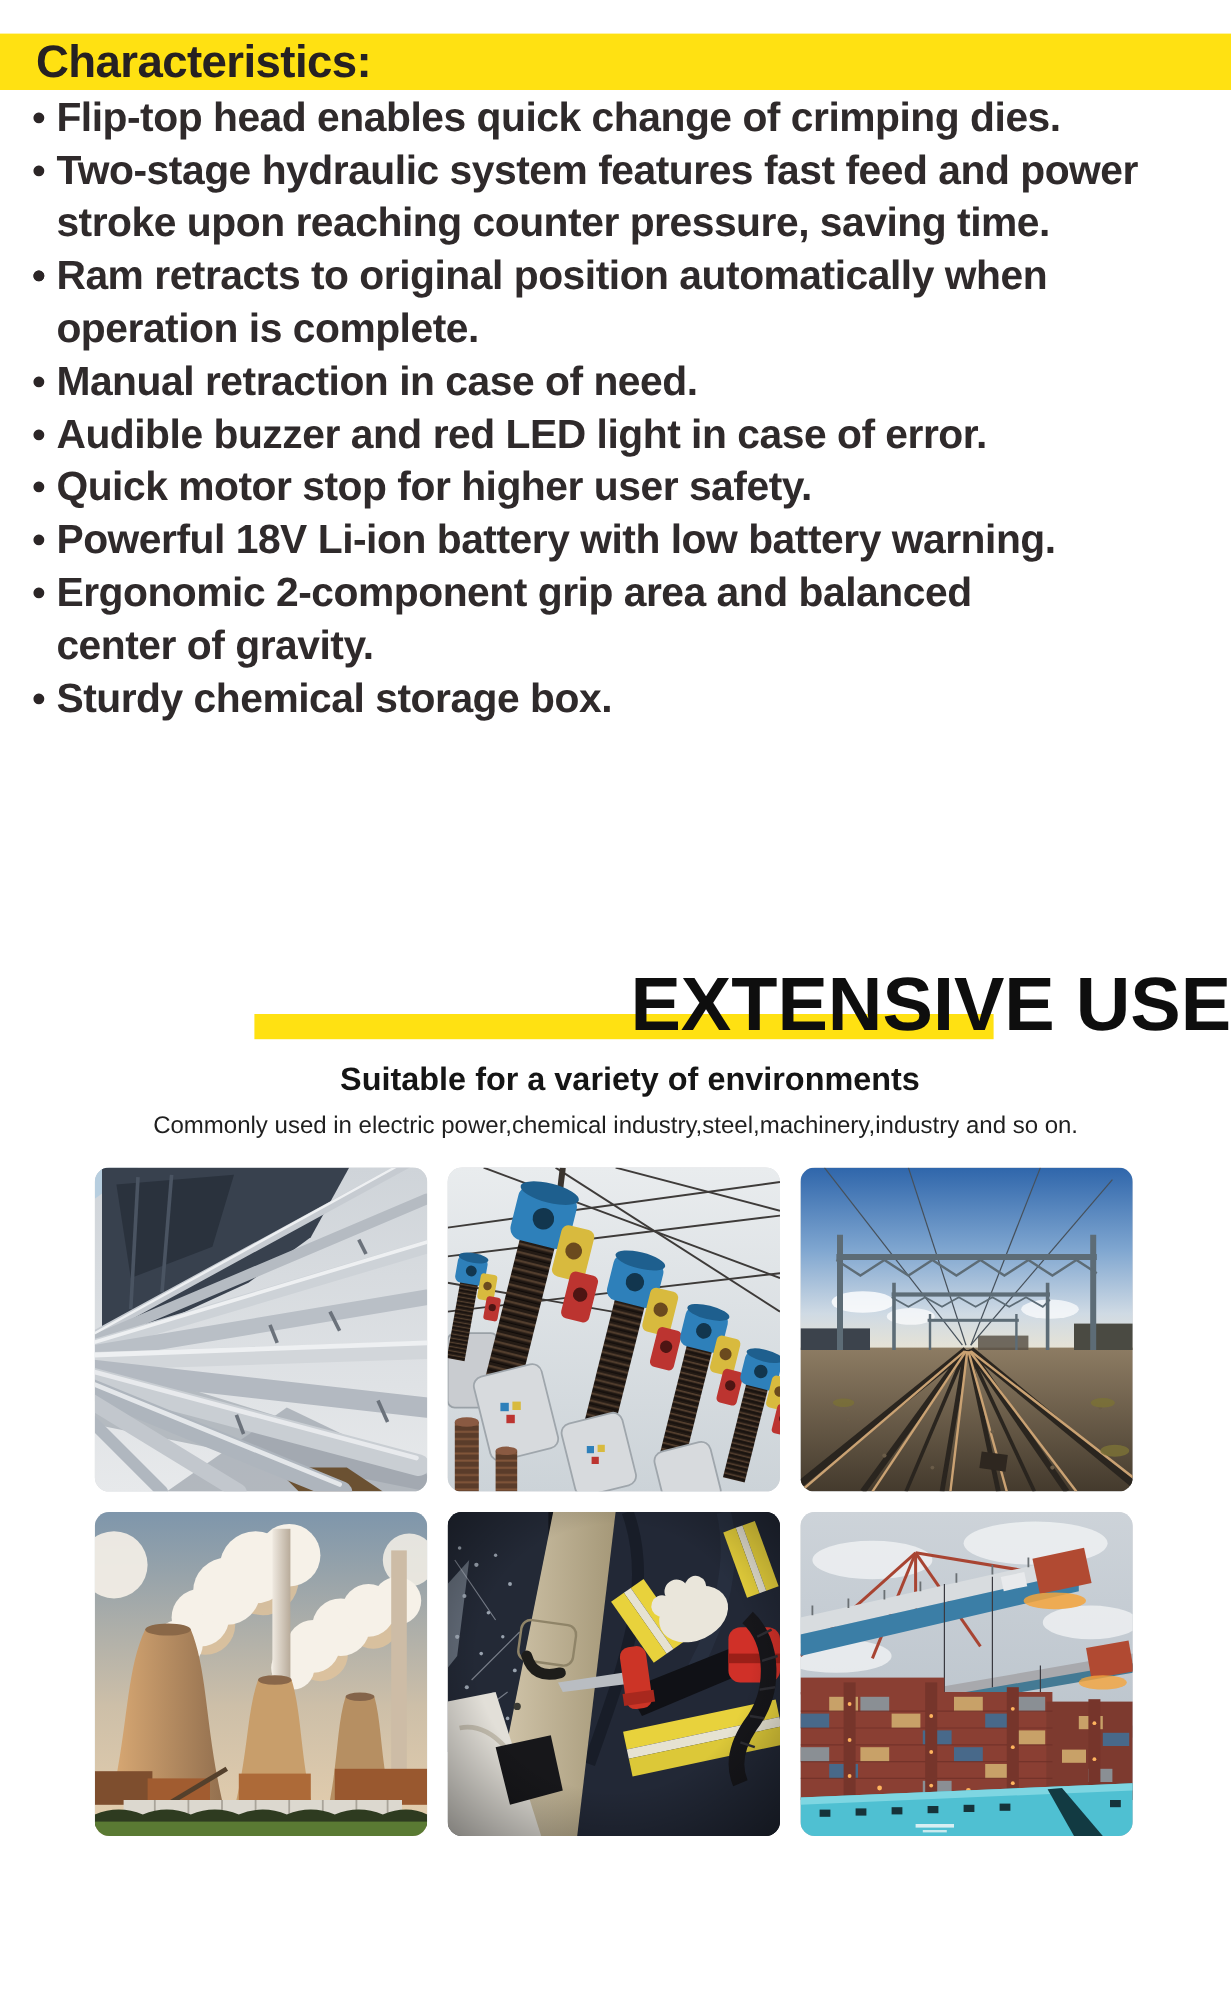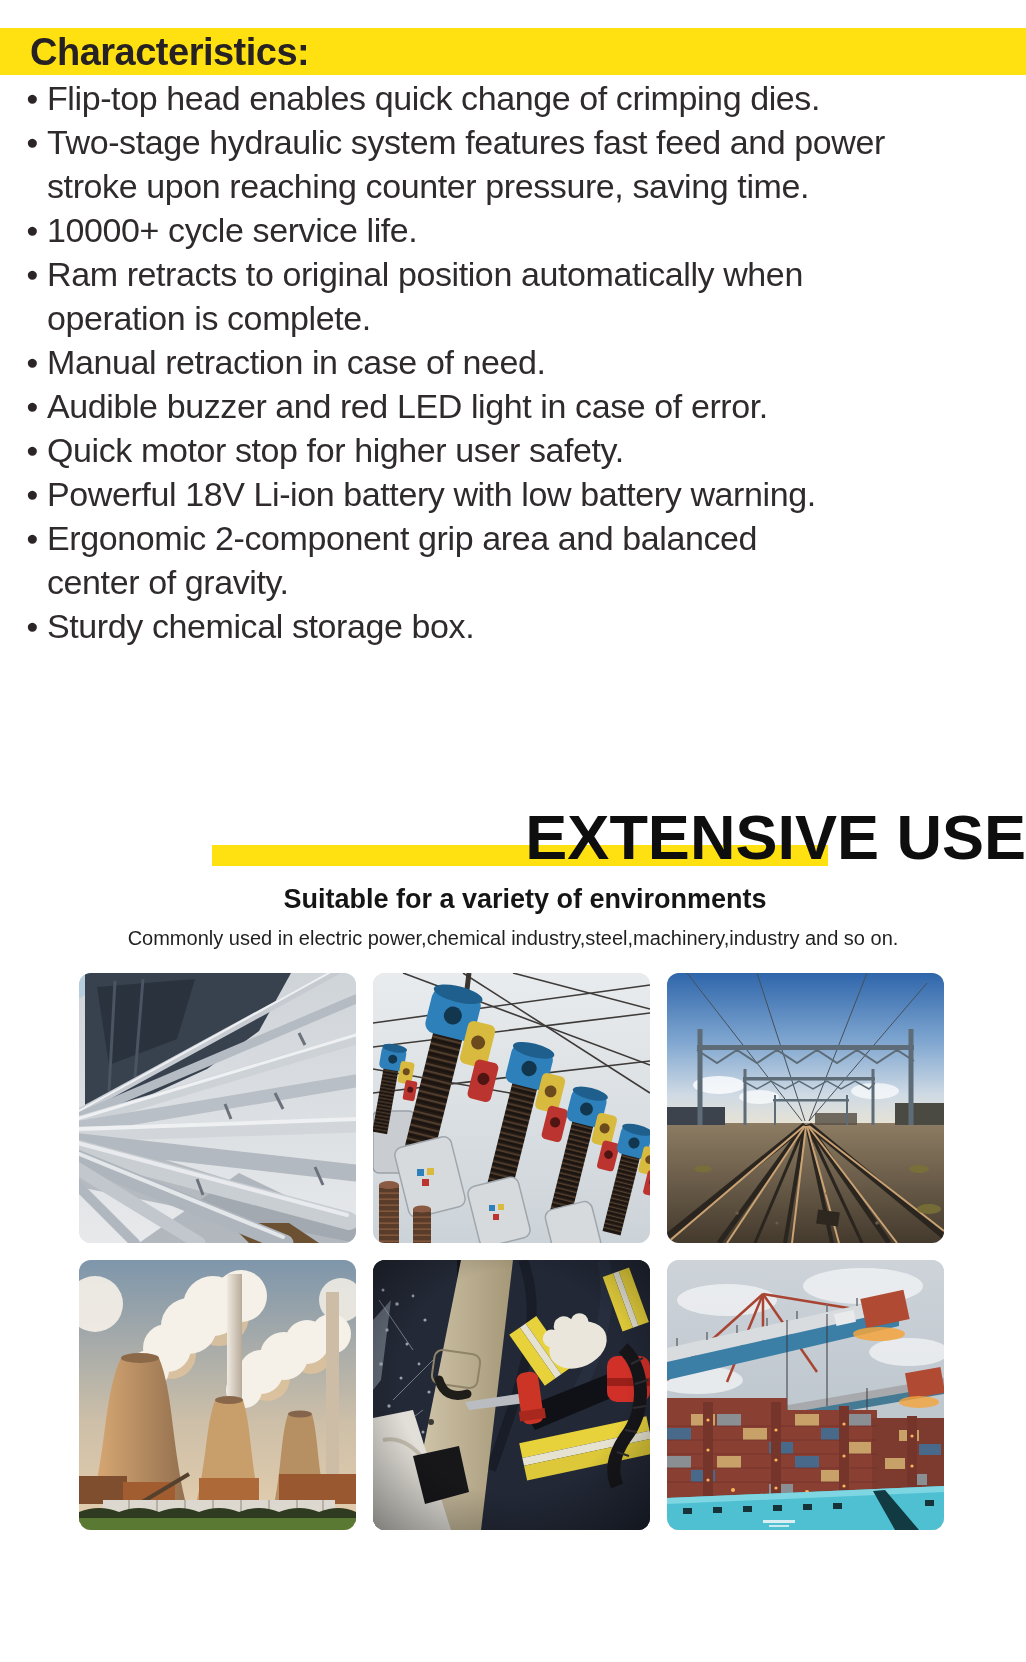--- a/index.html
+++ b/index.html
@@ -16,21 +16,21 @@
     font-size:38px; font-weight:bold; color:#262122; letter-spacing:-0.5px;
   }
 
   
   .features { position:absolute; top:76px; left:28px; width:980px; list-style:none; }
   .feature {
     position:relative; padding-left:19px; font-size:34px; line-height:44px;
     letter-spacing:-0.4px; color:#2f2a2b;
   }
   .feature .bullet { position:absolute; left:-2px; top:0; font-size:21px; line-height:44px; color:#2b2526; }
-  .feature .txt { white-space:pre-line; }
+  .feature .txt { white-space:pre-line;font-weight:bold; }
 
   
   .eu-band { position:absolute; left:212px; top:845px; width:616px; height:21px; background:#ffe112; }
   .eu-title {
     position:absolute; top:806px; left:0; width:1026px; text-align:right;
     font-size:63px; line-height:63px; font-weight:bold; color:#0e0e0e; letter-spacing:0;
   }
   .eu-sub {
     position:absolute; top:884px; left:0; width:1026px; text-align:center;
     font-size:27px; line-height:30px; font-weight:bold; color:#151515;padding-left:24px;
@@ -52,21 +52,21 @@
 <body>
 
 <div class="char-bar">
   <div class="char-title">Characteristics:</div>
 </div>
 
 <ul class="features">
   <li class="feature"><span class="bullet">●</span><span class="txt">Flip-top head enables quick change of crimping dies.</span></li>
   <li class="feature"><span class="bullet">●</span><span class="txt">Two-stage hydraulic system features fast feed and power
 stroke upon reaching counter pressure, saving time.</span></li>
-  <li class="feature"><span class="bullet">●</span><span class="txt">10000+ cycle service life.</span></li>
+  <li class="feature"><span class="bullet">●</span></li>
   <li class="feature"><span class="bullet">●</span><span class="txt">Ram retracts to original position automatically when
 operation is complete.</span></li>
   <li class="feature"><span class="bullet">●</span><span class="txt">Manual retraction in case of need.</span></li>
   <li class="feature"><span class="bullet">●</span><span class="txt">Audible buzzer and red LED light in case of error.</span></li>
   <li class="feature"><span class="bullet">●</span><span class="txt">Quick motor stop for higher user safety.</span></li>
   <li class="feature"><span class="bullet">●</span><span class="txt">Powerful 18V Li-ion battery with low battery warning.</span></li>
   <li class="feature"><span class="bullet">●</span><span class="txt">Ergonomic 2-component grip area and balanced
 center of gravity.</span></li>
   <li class="feature"><span class="bullet">●</span><span class="txt">Sturdy chemical storage box.</span></li>
 </ul>

